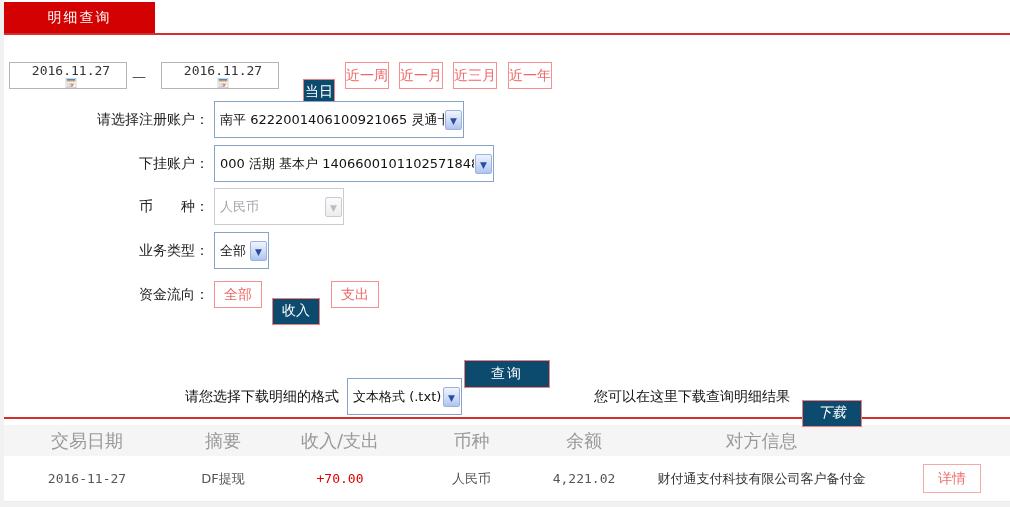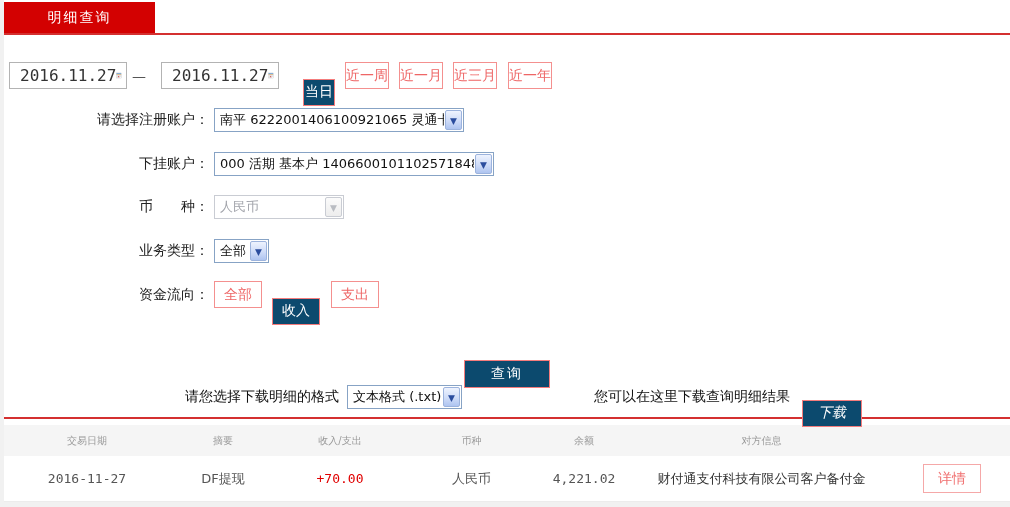--- a/index.html
+++ b/index.html
@@ -29,27 +29,27 @@
   .form-row { display: flex; align-items: center; height: 27px; margin-bottom: 17px; }
   .row-gap-16 { margin-bottom: 16px; }
   .f-label { width: 205px; text-align: right; color: #222; flex: 0 0 205px; }
   .ctrl-gap { margin-left: 5px; }
   
   .date-input {
     margin-left: 5px; width: 118px; height: 27px;
     border: 1px solid #b3b3b3; background: #fff;
     display: flex; align-items: center; padding: 0 4px 0 10px;
     font-family: "DejaVu Sans Mono", "Liberation Mono", monospace;
-    font-size: 16px; color: #333; cursor: text;
+    font-size: 13px; color: #333; cursor: text; flex-direction: column;
   }
   .date-input .dval { flex: 1; }
   .dash { margin: 0 3px 0 5px; color: #555; }
   
   .xp-select {
-    margin-left: 5px; height: 24px; border: 1px solid #87a3c5; background: #fff;
+    margin-left: 5px; height: 37px; border: 1px solid #87a3c5; background: #fff;
     display: flex; align-items: center; font-size: 13px; color: #111;
     padding-left: 5px; cursor: default;
   }
   .xp-select .sval { flex: 1; white-space: nowrap; overflow: hidden; }
   .xp-arrow {
     width: 17px; height: 20px; margin: 1px; border-radius: 2px;
     border: 1px solid #9cb3dd;
     background: linear-gradient(180deg, #eef3fe 0%, #cfdcf8 55%, #aec4f0 100%);
     color: #2b4d9e; font-size: 9px; line-height: 20px; text-align: center;
     flex: 0 0 17px; cursor: pointer;
@@ -79,21 +79,21 @@
   .dl-row { display: flex; align-items: center; height: 27px; margin-top: 28px; }
   .dl-label { margin-left: 181px; color: #111; }
   .dl-select { width: 115px; margin-left: 8px; }
   .dl-hint { margin-left: 132px; color: #111; }
   .dl-btn { width: 60px; height: 27px; margin-left: 12px; font-style: italic; }
   .line2 { margin-top: 7px; }
   
   .tbl { margin-top: 6px; }
   .tbl-head {
     height: 31px; background: #f5f5f5; display: flex; align-items: center;
-    color: #999; font-size: 10px;
+    color: #999; font-size: 18px;
   }
   .tbl-row {
     height: 46px; background: #fff; display: flex; align-items: center;
     font-size: 13px; color: #555; border-bottom: 1px solid #ececec;
   }
   .c1 { flex: 0 0 166px; text-align: center; }
   .c2 { flex: 0 0 106px; text-align: center; }
   .c3 { flex: 0 0 128px; text-align: center; }
   .c4 { flex: 0 0 135px; text-align: center; }
   .c5 { flex: 0 0  90px; text-align: center; }

